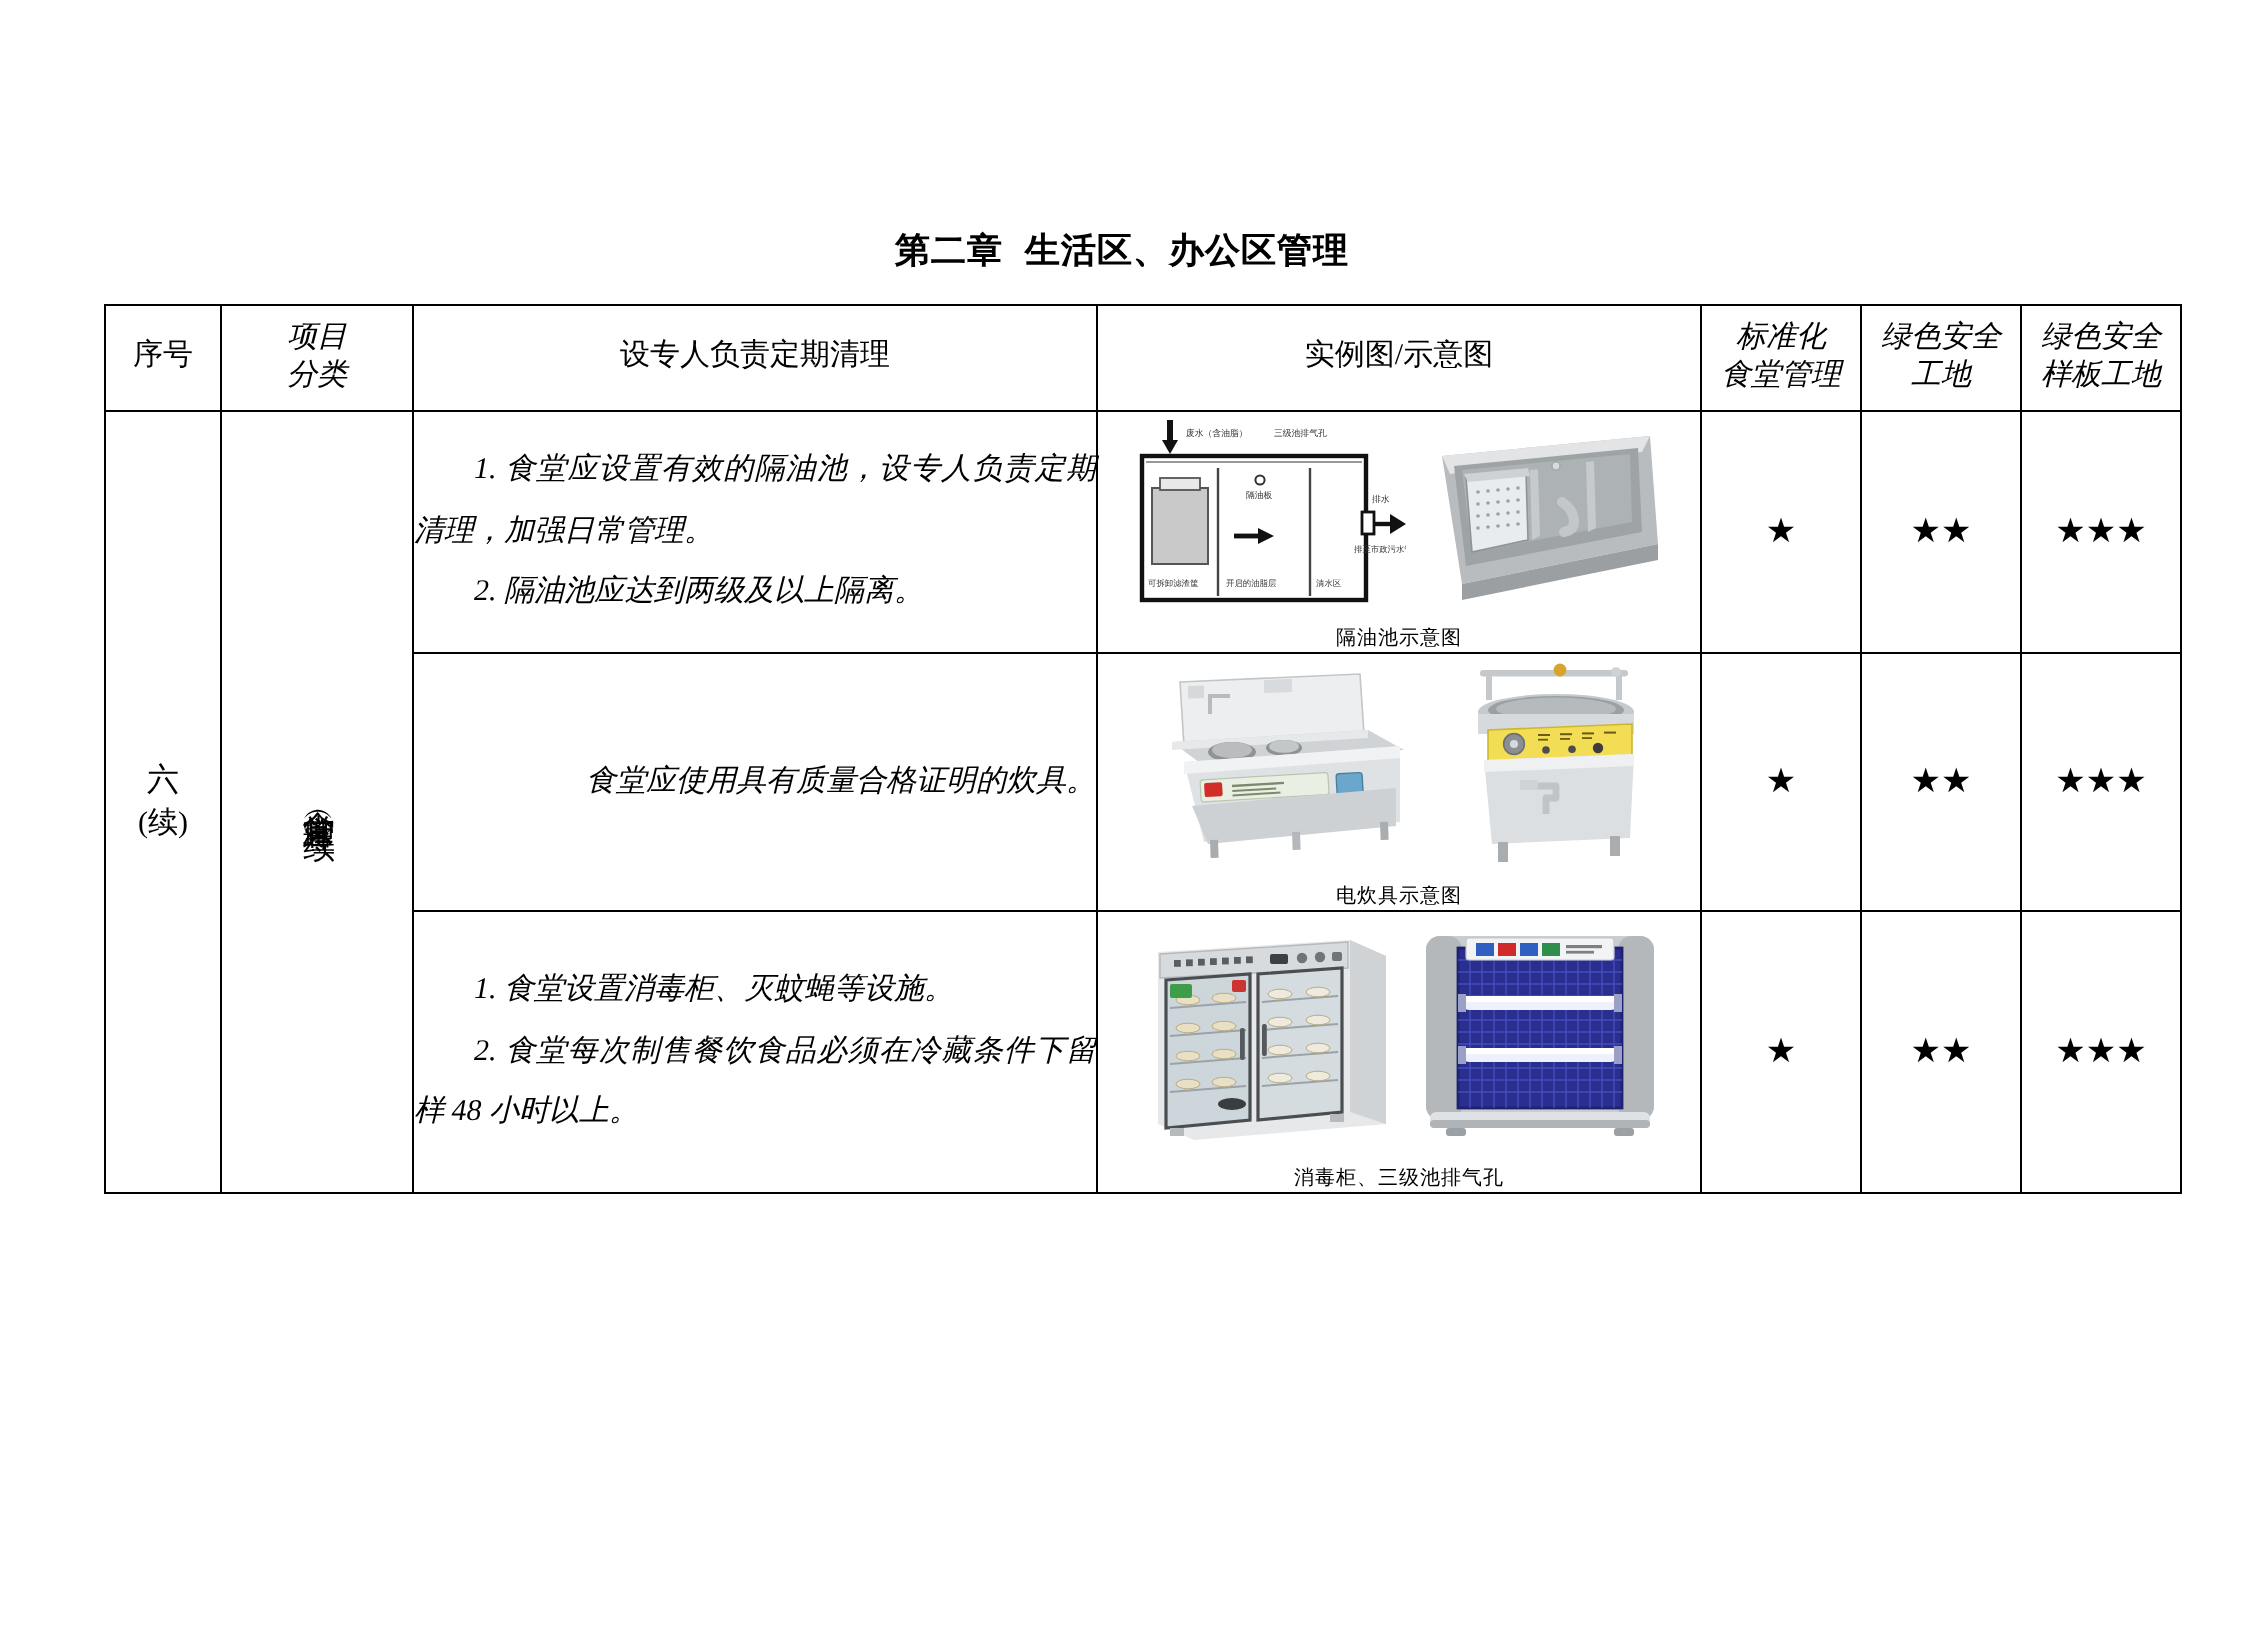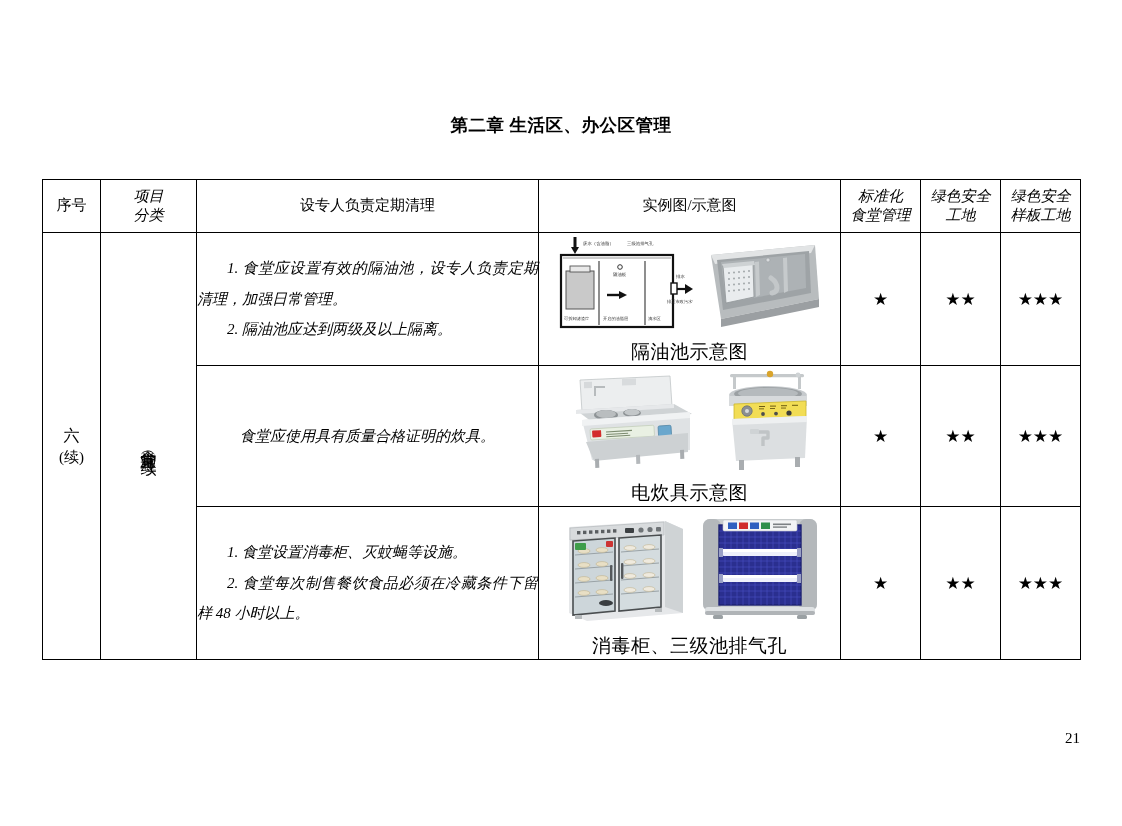--- a/index.html
+++ b/index.html
@@ -23,34 +23,33 @@
     height: 826px;
   }
 
   
   .doc-title {
     position: absolute;
     left: 0;
     top: 113px;
     width: 1122px;
     text-align: center;
-    font-family: Liberation Serif, serif;
+    font-family: Liberation Mono, monospace;
     font-weight: bold;
     font-size: 17.5px;
     letter-spacing: 0.5px;
     color: #000;
   }
 
   
   .tbl-wrap {
     position: absolute;
-    left: 42px;
+    left: 52px;
     top: 152px;
     width: 1038px;
-    margin-top: 27px;
   }
   table.main {
     border-collapse: collapse;
     width: 1038px;
     table-layout: fixed;
   }
   table.main td, table.main th {
     border: 1px solid #000;
     padding: 0;
     vertical-align: middle;
@@ -105,36 +104,36 @@
     line-height: 2.05;
     text-align: justify;
     font-style: italic;
   }
   .content-cell p {
     margin: 0;
     text-indent: 2em;
   }
   .content-cell p.center-one {
     text-indent: 0;
-    text-align: center;
+    text-align: right;
   }
 
   
   .img-cell {
     text-align: center;
     padding: 6px 4px 8px 4px;
   }
   .figure-row {
     display: flex;
     align-items: flex-end;
     justify-content: center;
     gap: 6px;
   }
   .caption {
-    font-size: 19px;
+    font-size: 10px;
     margin-top: 6px;
     text-align: center;
     letter-spacing: 0.5px;
   }
 
   
   .stars-cell {
     text-align: center;
     font-size: 17px;
     letter-spacing: 0px;
@@ -574,15 +573,14 @@
           </td>
 
           <td class="stars-cell">★</td>
           <td class="stars-cell">★★</td>
           <td class="stars-cell">★★★</td>
         </tr>
       </tbody>
     </table>
   </div>
 
-  <div class="page-num">21</div>
 
 </div>
 
 </body></html>

